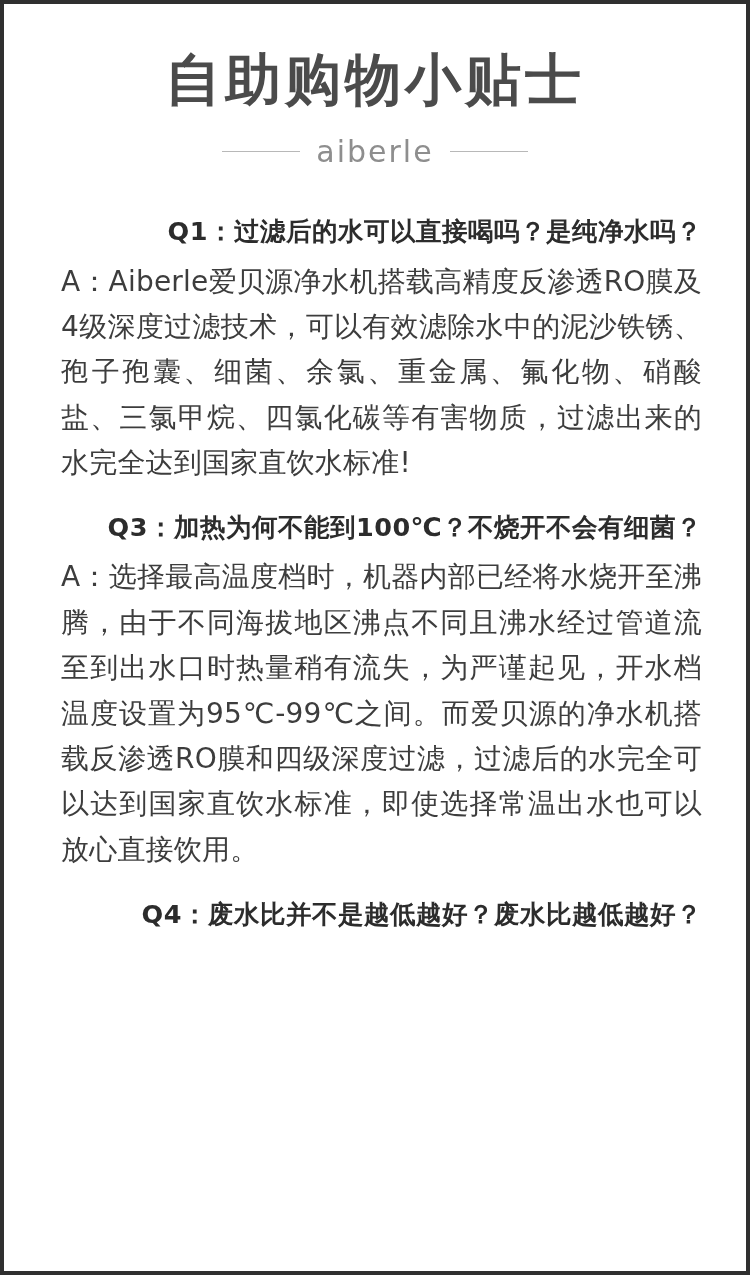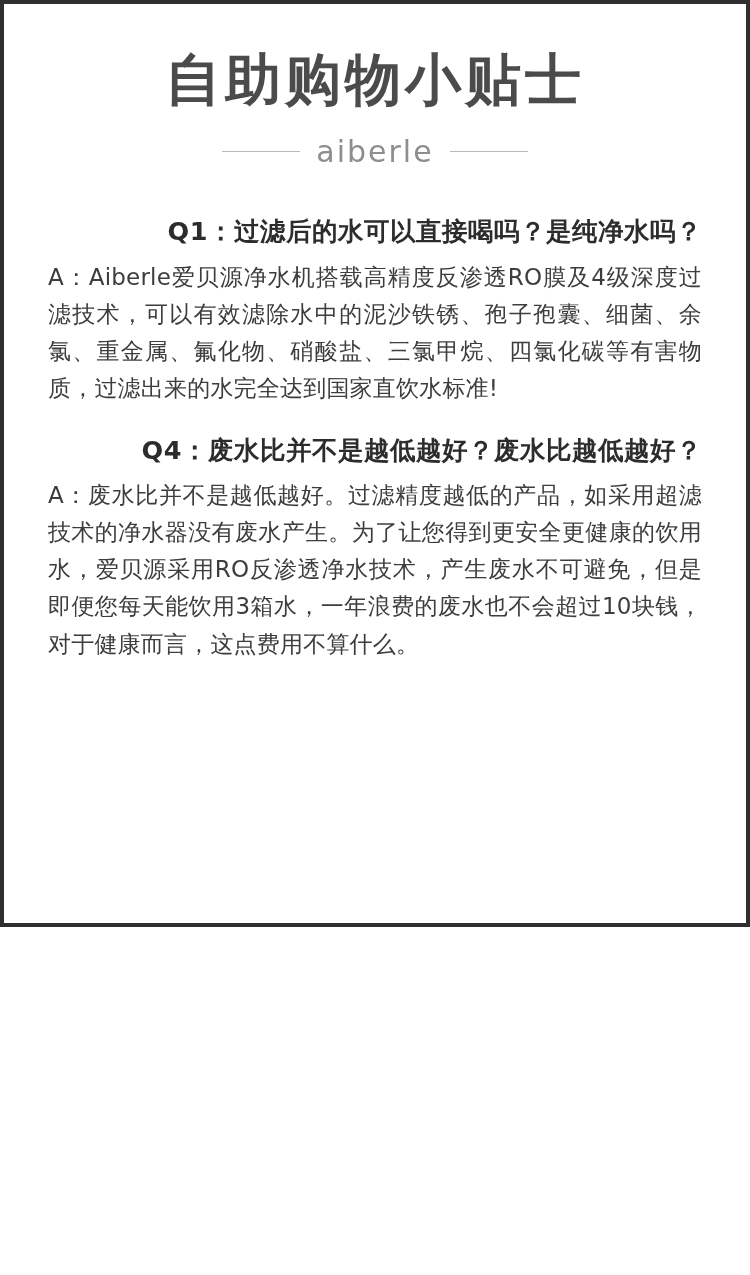--- a/index.html
+++ b/index.html
@@ -10,21 +10,21 @@
   body {
     width: 750px;
     height: 1275px;
     font-family: "Liberation Sans", "DejaVu Sans", sans-serif;
     color: #3a3a3a;
     overflow: hidden;
   }
   .page {
     position: relative;
     width: 750px;
-    height: 927px;
+    height: 1275px;
     box-sizing: border-box;
     border: 4px solid #2f2f2f;
     background: #ffffff;
     padding: 0 44px;
   }
   .header {
     text-align: center;
     padding-top: 44px;
   }
   .main-title {
@@ -63,26 +63,27 @@
     font-size: 25.5px;
     font-weight: bold;
     color: #2c2c2c;
     letter-spacing: 0.5px;
     line-height: 1.3;
     margin-bottom: 10px;
     font-family: "DejaVu Sans", "Liberation Sans", sans-serif;
     text-align: right;
   }
   .qa-answer {
-    font-size: 23px;
+    font-size: 28px;
     color: #3d3d3d;
     line-height: 1.62;
     text-align: justify;
     letter-spacing: 0.2px;
     font-family: "DejaVu Sans", "Liberation Sans", sans-serif;
+    margin-left: 13px;
   }
 </style>
 </head>
 <body>
 
 <div class="page">
 
   <div class="header">
     <div class="main-title">自助购物小贴士</div>
     <div class="brand-row">
@@ -95,20 +96,23 @@
   <div class="qa-list">
 
     <div class="qa-item">
       <div class="qa-question">Q1：过滤后的水可以直接喝吗？是纯净水吗？</div>
       <div class="qa-answer">A：Aiberle爱贝源净水机搭载高精度反渗透RO膜及4级深度过滤技术，可以有效滤除水中的泥沙铁锈、孢子孢囊、细菌、余氯、重金属、氟化物、硝酸盐、三氯甲烷、四氯化碳等有害物质，过滤出来的水完全达到国家直饮水标准!</div>
     </div>
 
     <div class="qa-item">
     </div>
 
+    <div class="qa-item">
+      <div class="qa-question">Q3：加热为何不能到100℃？不烧开不会有细菌？</div>
+      <div class="qa-answer">A：选择最高温度档时，机器内部已经将水烧开至沸腾，由于不同海拔地区沸点不同且沸水经过管道流至到出水口时热量稍有流失，为严谨起见，开水档温度设置为95℃-99℃之间。而爱贝源的净水机搭载反渗透RO膜和四级深度过滤，过滤后的水完全可以达到国家直饮水标准，即使选择常温出水也可以放心直接饮用。</div>
+    </div>
 
     <div class="qa-item">
       <div class="qa-question">Q4：废水比并不是越低越好？废水比越低越好？</div>
-      <div class="qa-answer">A：废水比并不是越低越好。过滤精度越低的产品，如采用超滤技术的净水器没有废水产生。为了让您得到更安全更健康的饮用水，爱贝源采用RO反渗透净水技术，产生废水不可避免，但是即便您每天能饮用3箱水，一年浪费的废水也不会超过10块钱，对于健康而言，这点费用不算什么。</div>
     </div>
 
   </div>
 </div>
 
 </body></html>

